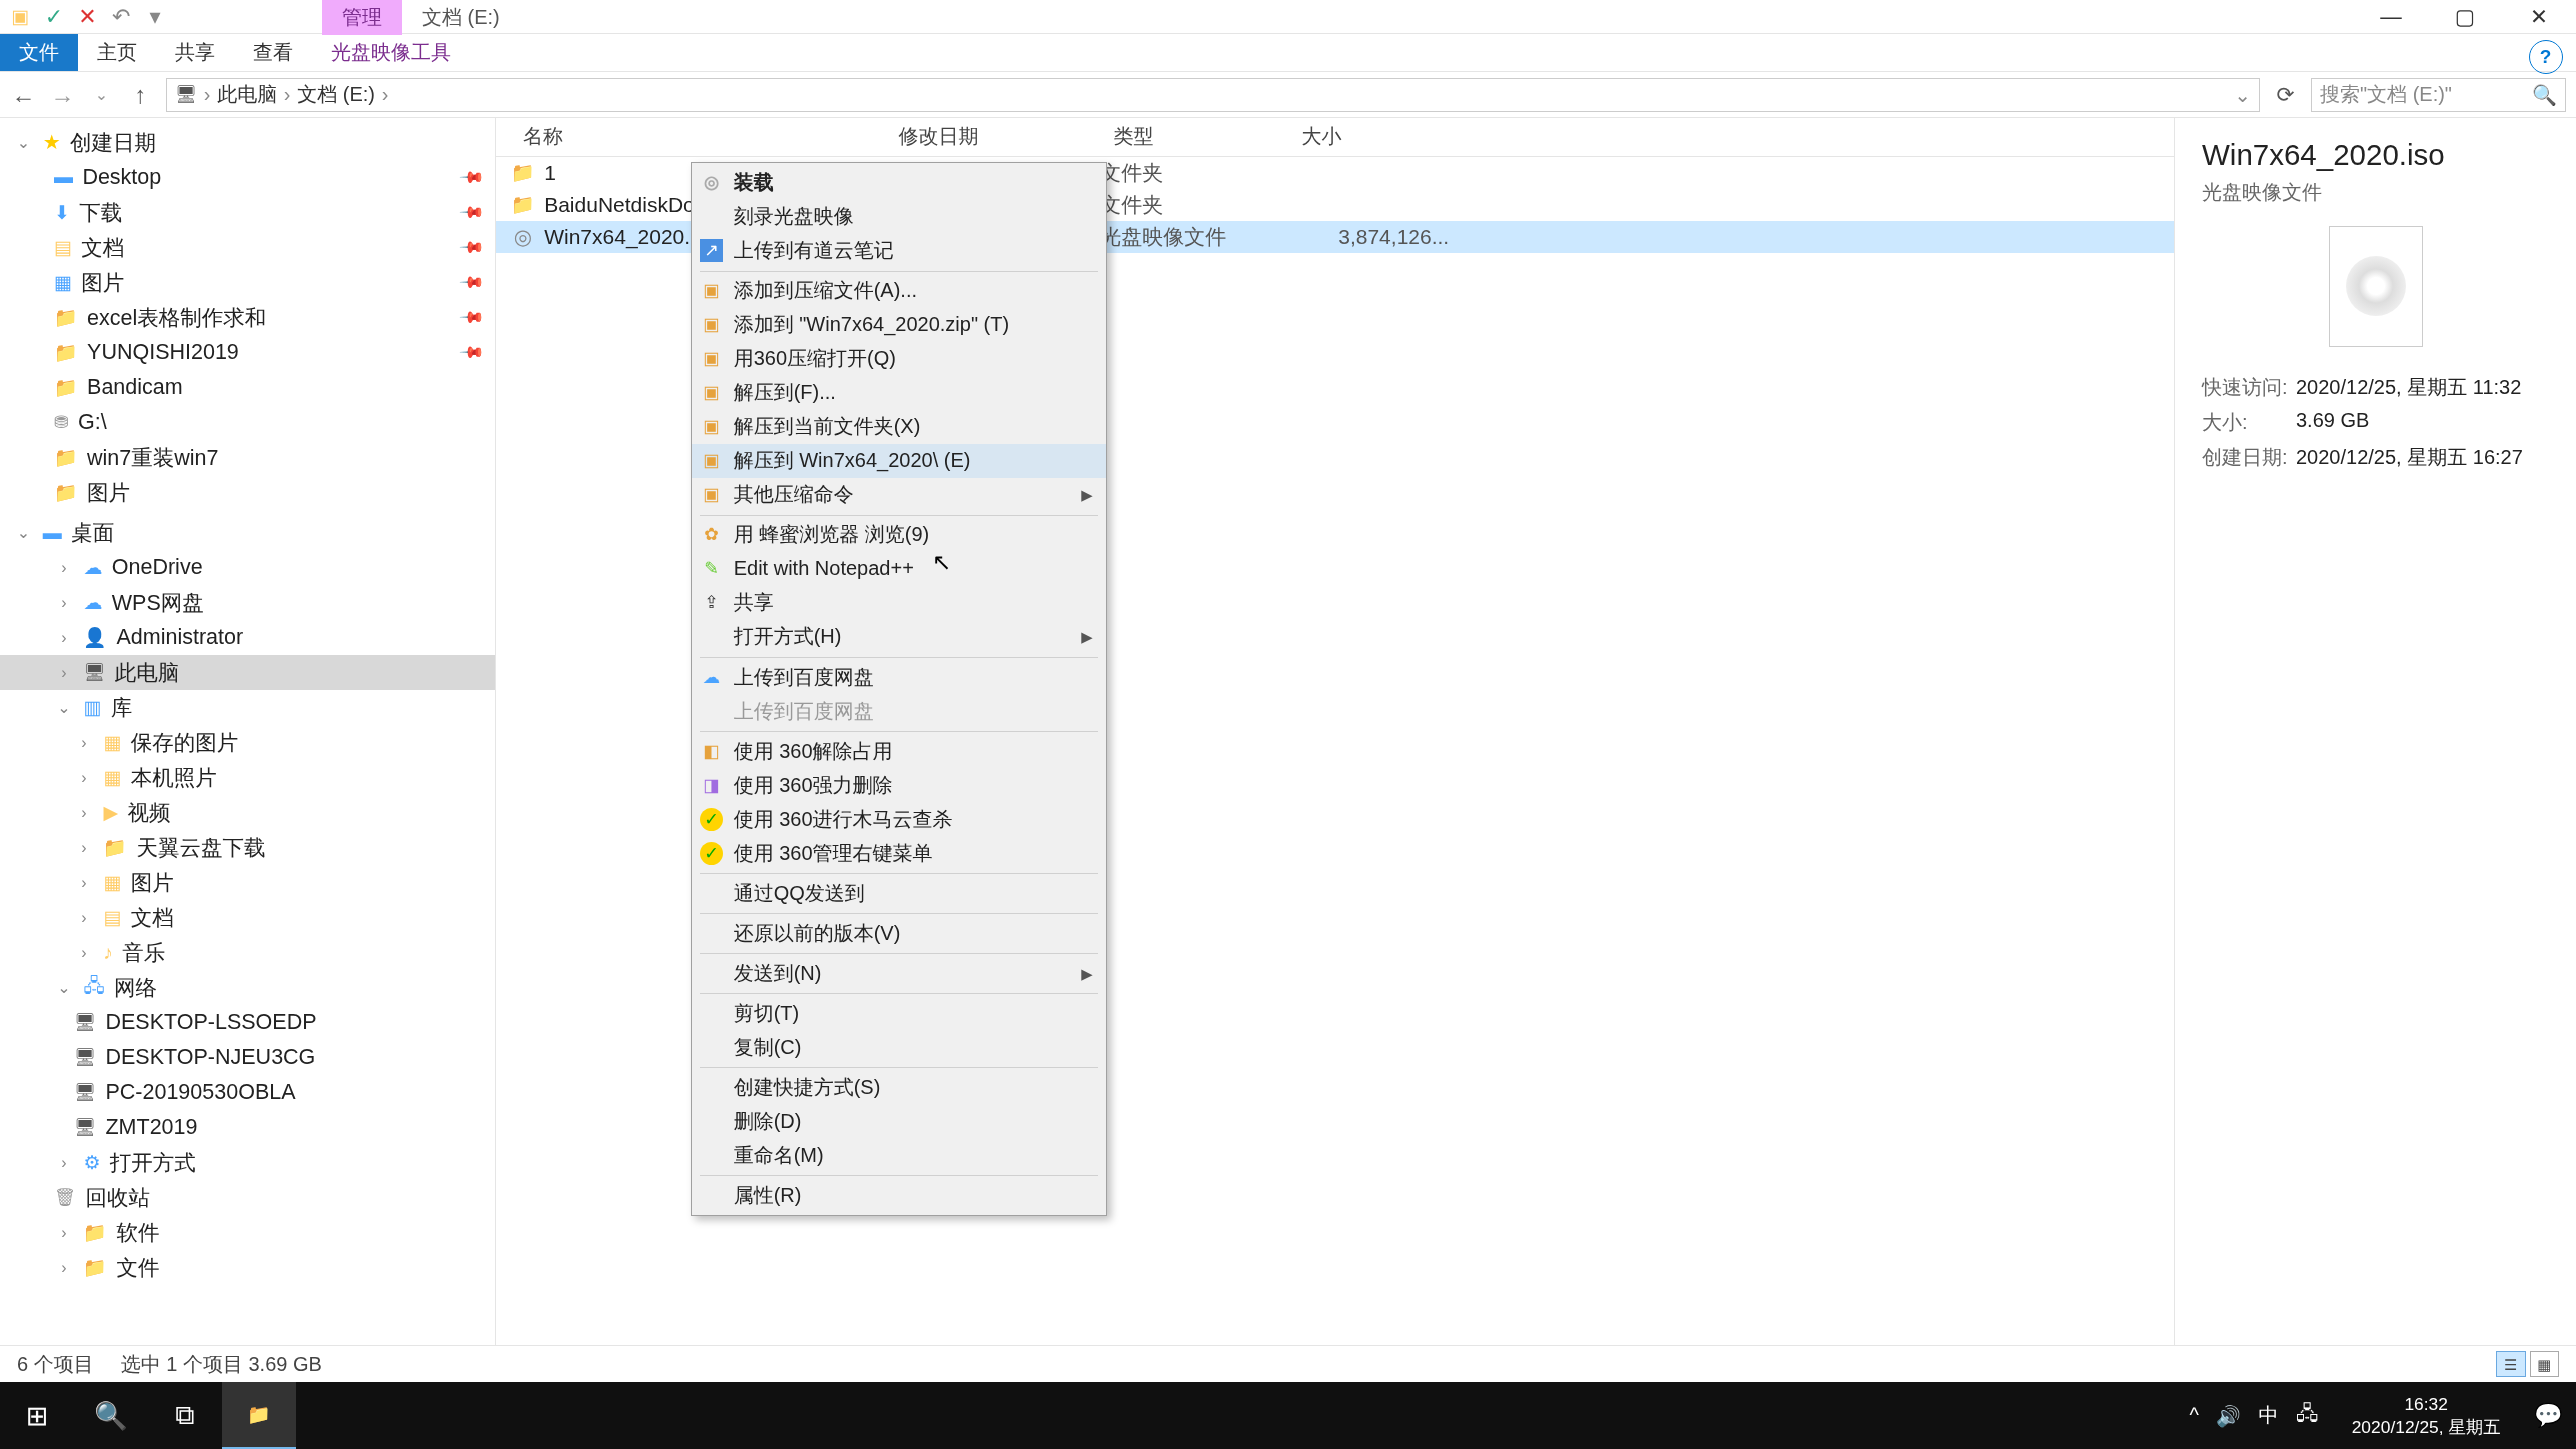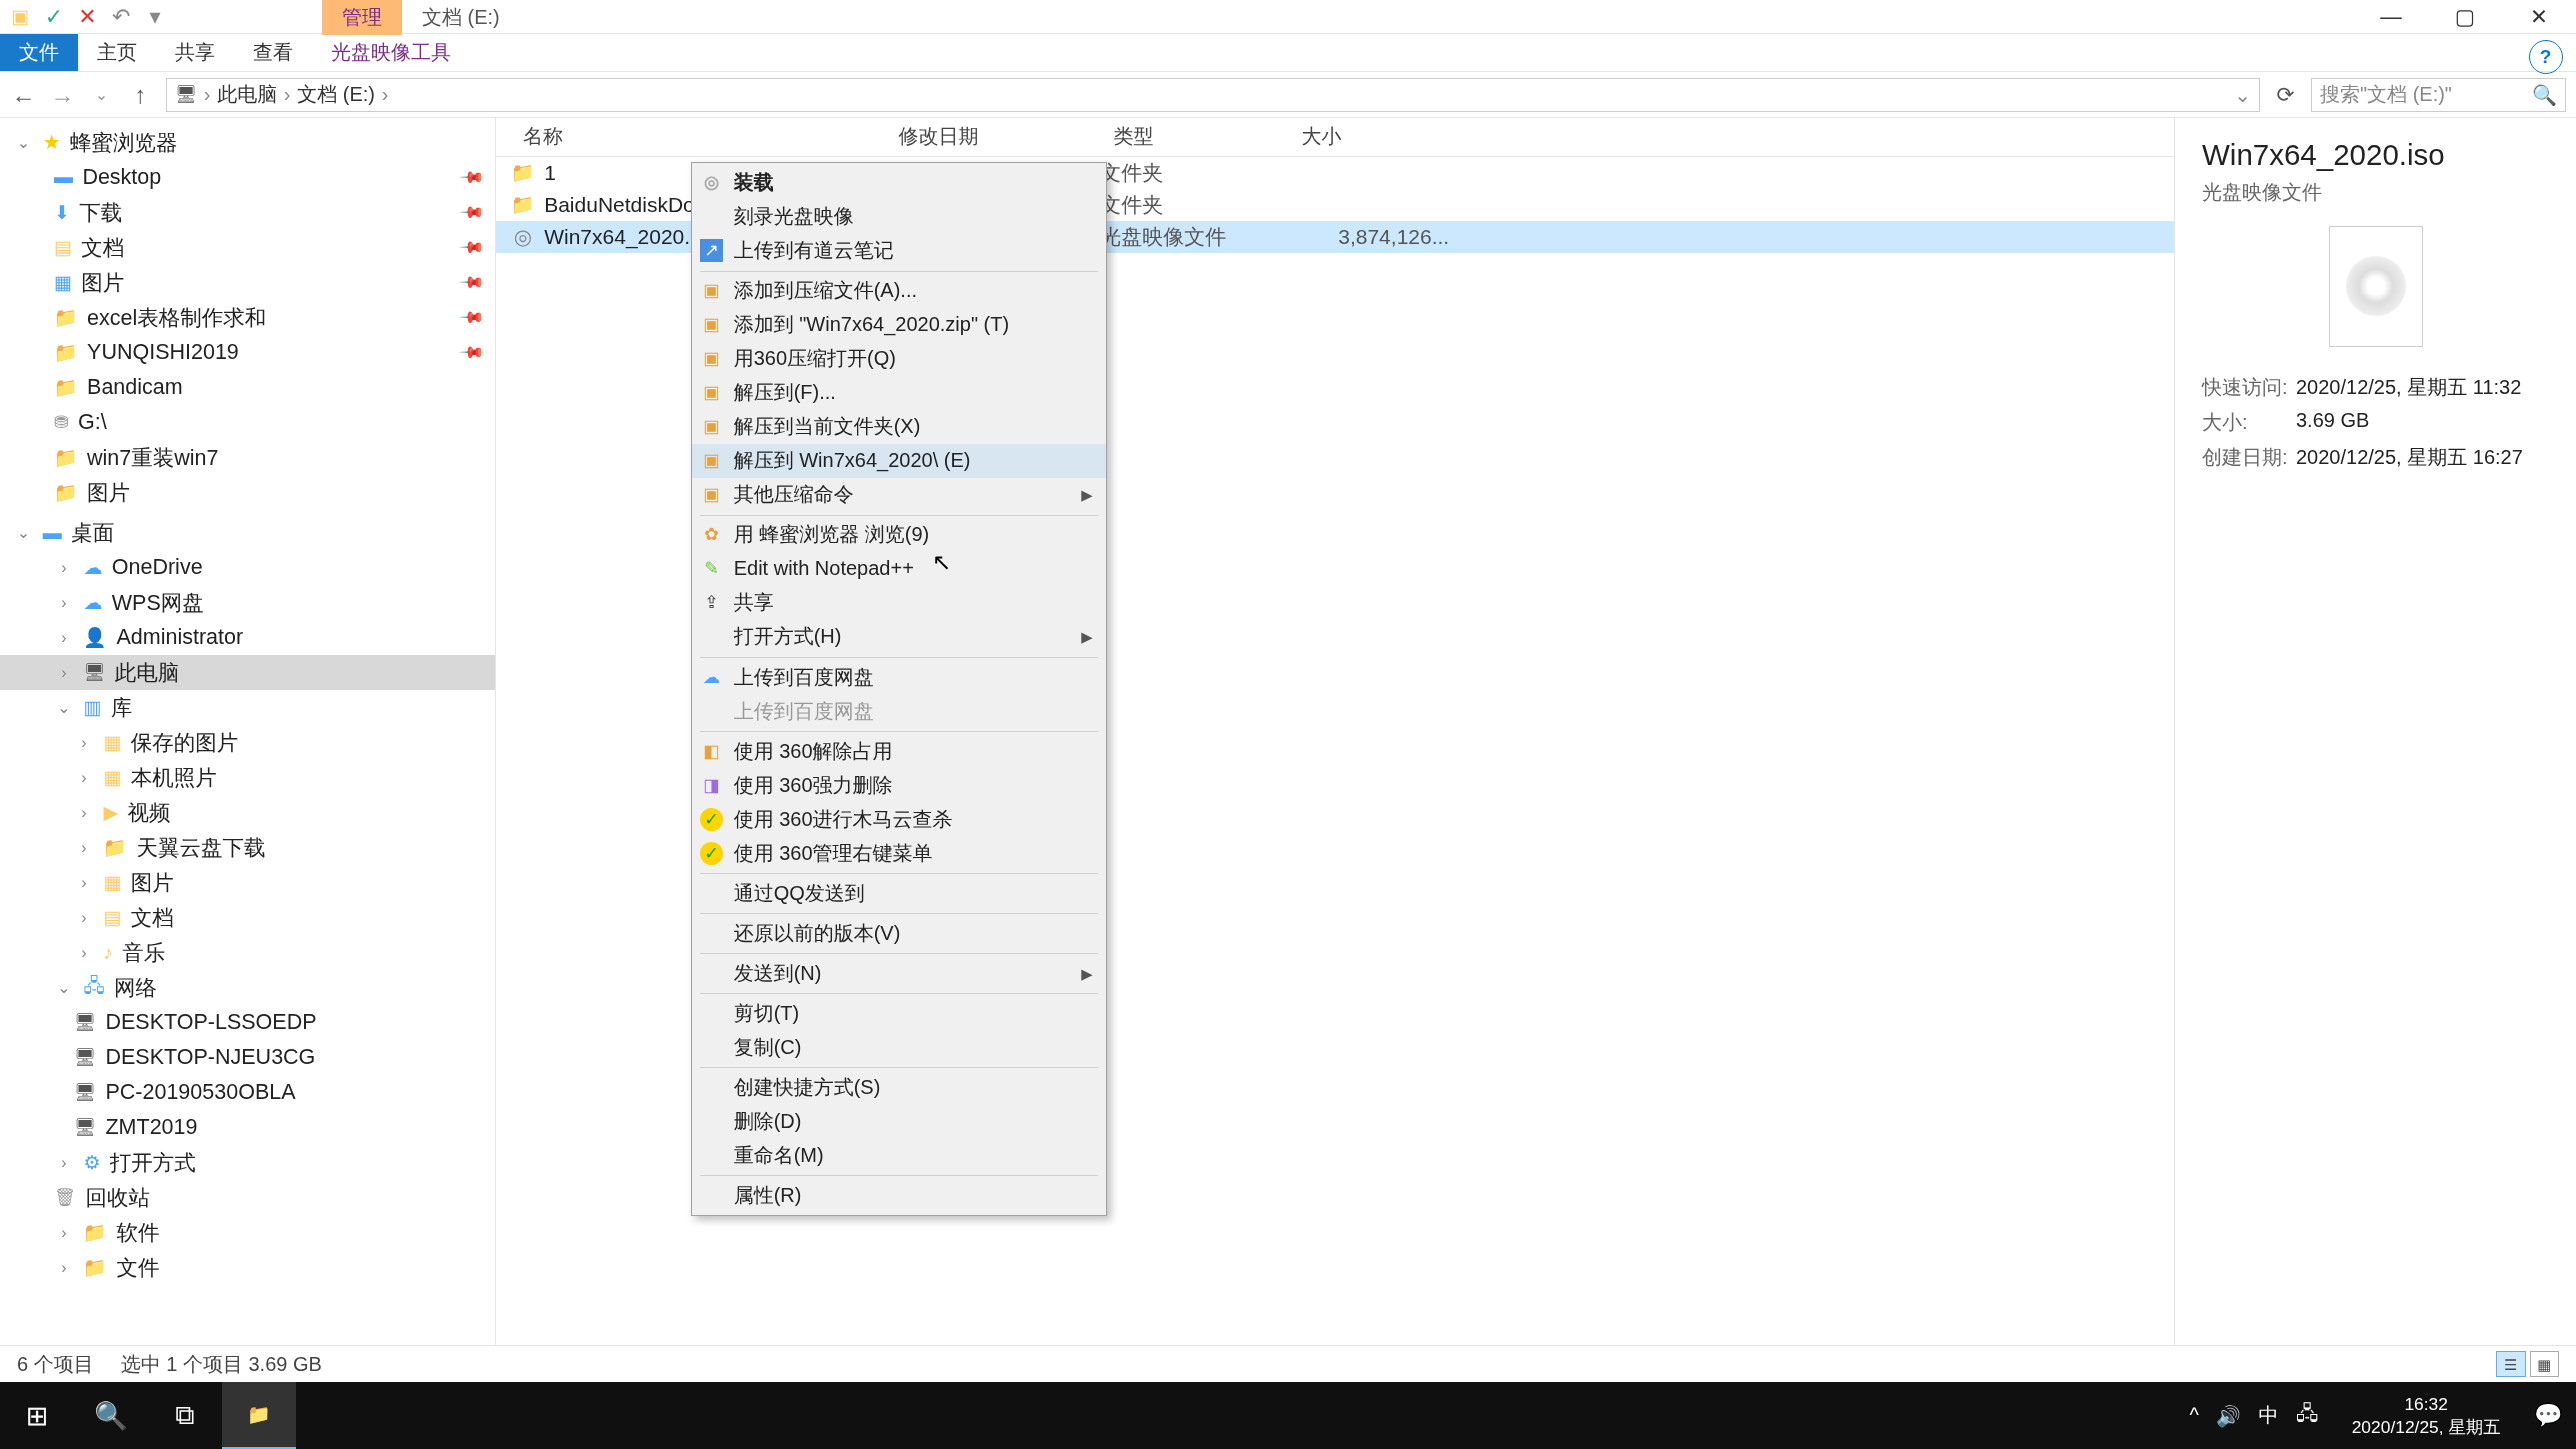--- a/index.html
+++ b/index.html
@@ -1,21 +1,21 @@
 <!DOCTYPE html>
 <html style="font-size:10.7px"><head>
 <meta charset="utf-8">
 <style>
 * { margin: 0; padding: 0; box-sizing: border-box; font-family: "Microsoft YaHei", "Segoe UI", sans-serif; }
 body { width: 2576px; height: 1449px; background: #fff; font-size: 22px; color: #000; overflow: hidden; position: relative; transform-origin: top left; }
 .qat { height: 34px; background: #fff; display: flex; align-items: center; padding: 0 6.7px; border-bottom: 0.7px solid #e5e5e5; }
 .qat-icon { width: 27px; height: 27px; margin-right: 6.7px; display:flex; align-items:center; justify-content:center;}
 .qat-tab-group { display:flex; margin-left:auto; margin-right:auto; position:absolute; left:322px; top:0; height:34px; align-items:center;}
 .qat-tab { padding: 4px 20px; font-size: 20px; color:#555;}
-.qat-tab.context { background:#fdba74; color:#7b2d8e;}
+.qat-tab.context { background:#f0abfc; color:#7b2d8e;}
 .win-controls { position:absolute; right:0; top:0; display:flex; }
 .win-btn { width:74px; height:34px; display:flex; align-items:center; justify-content:center; font-size:21.5px; color:#333;}
 .help-btn { position:absolute; right:0; top:37px; width:34px; height:34px; display:flex; align-items:center; justify-content:center; color:#0078d4; font-weight:bold; border:1.3px solid #0078d4; border-radius:50%; font-size:19px; margin:3.4px 13.4px;}
 .ribbon { height: 37px; background:#fff; display:flex; align-items:stretch; }
 .ribbon-tab { padding: 6.7px 19px; font-size:20px; color:#333; display:flex; align-items:center;}
 .ribbon-tab.active { background:#1979ca; color:#fff; }
 .ribbon-tab.context2 { color:#7b2d8e; }
 .addr-bar { height: 47px; border-top:0.7px solid #e5e5e5; border-bottom:0.7px solid #e5e5e5; display:flex; align-items:center; padding:0 10px; gap:12px;}
 .nav-arrow { color:#999; font-size:24px; width:27px; text-align:center;}
 .nav-arrow.enabled { color:#555;}
@@ -135,21 +135,21 @@
   </div>
 </div>
 
 <div class="main">
 
   <div class="nav-pane">
     <div class="nav-group">
       <div class="nav-item">
           <span class="chev">⌄</span>
           <span class="star">★</span>
-          <span>蜂蜜浏览器</span>
+          <span>创建日期</span>
         </div>
       <div class="nav-item nav-indent1">
           <span class="blue-ic">▬</span>
           <span>Desktop</span>
           <span class="pin">📌</span>
         </div>
       <div class="nav-item nav-indent1">
           <span class="blue-ic">⬇</span>
           <span>下载</span>
           <span class="pin">📌</span>

